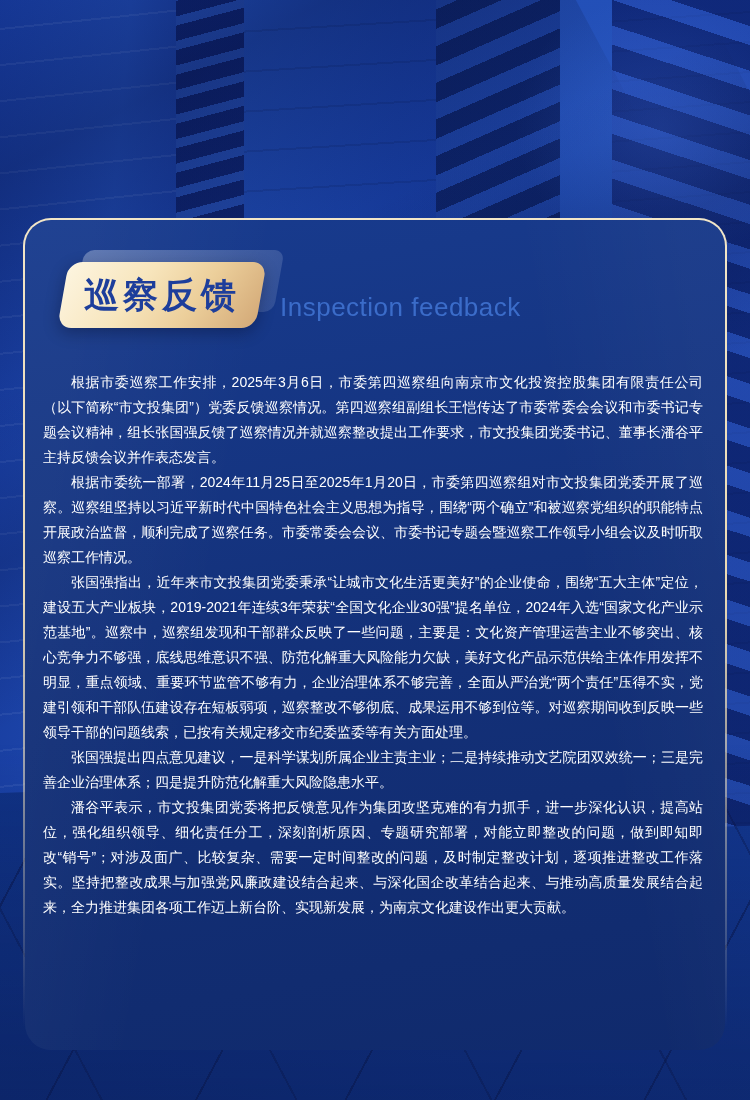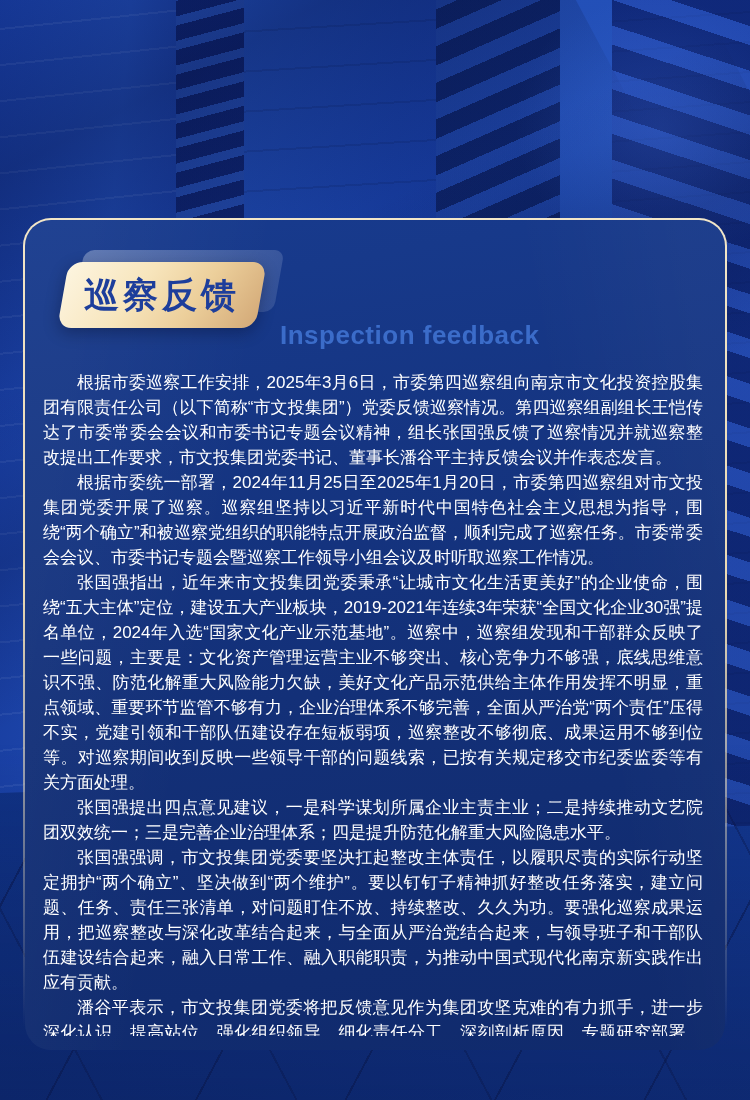--- a/index.html
+++ b/index.html
@@ -85,27 +85,27 @@
     border-radius:14px; transform:skewX(-10deg);
     background:linear-gradient(118deg,#fdf5e0 0%, #f7e5bc 38%, #eccf9b 66%, #d3a977 100%);
     box-shadow:0 5px 16px rgba(0,0,20,0.30);
     display:flex; align-items:center; justify-content:center;
   }
   .badge-label {
     transform:skewX(10deg); font-size:35px; font-weight:bold;
     color:#1d3e9b; letter-spacing:4px; white-space:nowrap;
   }
   .badge-en {
-    position:absolute; left:255px; top:100px; font-size:26px; font-weight:bold;
+    position:absolute; left:255px; top:72px; font-size:26px; font-weight:normal;
     color:#3b6cc9; letter-spacing:0.5px; white-space:nowrap;
   }
   
   .article {
     position:absolute; left:18px; right:22px; top:150px; bottom:14px;
-    color:#ffffff; font-size:17px; line-height:25px; font-weight:500;
+    color:#ffffff; font-size:14px; line-height:25px; font-weight:500;
     text-align:justify; overflow:hidden;
   }
   .article p { margin:0; text-indent:2em; }
 </style>
 </head>
 <body>
 
 <div class="bg">
   <div class="b1"></div>
   <div class="b2"></div>
@@ -126,19 +126,18 @@
     <div class="badge">
       <span class="badge-label">巡察反馈</span>
     </div>
     <div class="badge-en">Inspection feedback</div>
 
     <div class="article">
       <p>根据市委巡察工作安排，2025年3月6日，市委第四巡察组向南京市文化投资控股集团有限责任公司（以下简称“市文投集团”）党委反馈巡察情况。第四巡察组副组长王恺传达了市委常委会会议和市委书记专题会议精神，组长张国强反馈了巡察情况并就巡察整改提出工作要求，市文投集团党委书记、董事长潘谷平主持反馈会议并作表态发言。</p>
       <p>根据市委统一部署，2024年11月25日至2025年1月20日，市委第四巡察组对市文投集团党委开展了巡察。巡察组坚持以习近平新时代中国特色社会主义思想为指导，围绕“两个确立”和被巡察党组织的职能特点开展政治监督，顺利完成了巡察任务。市委常委会会议、市委书记专题会暨巡察工作领导小组会议及时听取巡察工作情况。</p>
       <p>张国强指出，近年来市文投集团党委秉承“让城市文化生活更美好”的企业使命，围绕“五大主体”定位，建设五大产业板块，2019-2021年连续3年荣获“全国文化企业30强”提名单位，2024年入选“国家文化产业示范基地”。巡察中，巡察组发现和干部群众反映了一些问题，主要是：文化资产管理运营主业不够突出、核心竞争力不够强，底线思维意识不强、防范化解重大风险能力欠缺，美好文化产品示范供给主体作用发挥不明显，重点领域、重要环节监管不够有力，企业治理体系不够完善，全面从严治党“两个责任”压得不实，党建引领和干部队伍建设存在短板弱项，巡察整改不够彻底、成果运用不够到位等。对巡察期间收到反映一些领导干部的问题线索，已按有关规定移交市纪委监委等有关方面处理。</p>
       <p>张国强提出四点意见建议，一是科学谋划所属企业主责主业；二是持续推动文艺院团双效统一；三是完善企业治理体系；四是提升防范化解重大风险隐患水平。</p>
-      <p>张国强强调，市文投集团党委要坚决扛起整改主体责任，以履职尽责的实际行动坚定拥护“两个确立”、坚决做到“两个维护”。要以钉钉子精神抓好整改任务落实，建立问题、任务、责任三张清单，对问题盯住不放、持续整改、久久为功。要强化巡察成果运用，把巡察整改与深化改革结合起来，与全面从严治党结合起来，与领导班子和干部队伍建设结合起来，融入日常工作、融入职能职责，为推动中国式现代化南京新实践作出应有贡献。</p>
       <p>潘谷平表示，市文投集团党委将把反馈意见作为集团攻坚克难的有力抓手，进一步深化认识，提高站位，强化组织领导、细化责任分工，深刻剖析原因、专题研究部署，对能立即整改的问题，做到即知即改“销号”；对涉及面广、比较复杂、需要一定时间整改的问题，及时制定整改计划，逐项推进整改工作落实。坚持把整改成果与加强党风廉政建设结合起来、与深化国企改革结合起来、与推动高质量发展结合起来，全力推进集团各项工作迈上新台阶、实现新发展，为南京文化建设作出更大贡献。</p>
 
     </div>
 
   </div>
 </div>
 
 </body></html>

